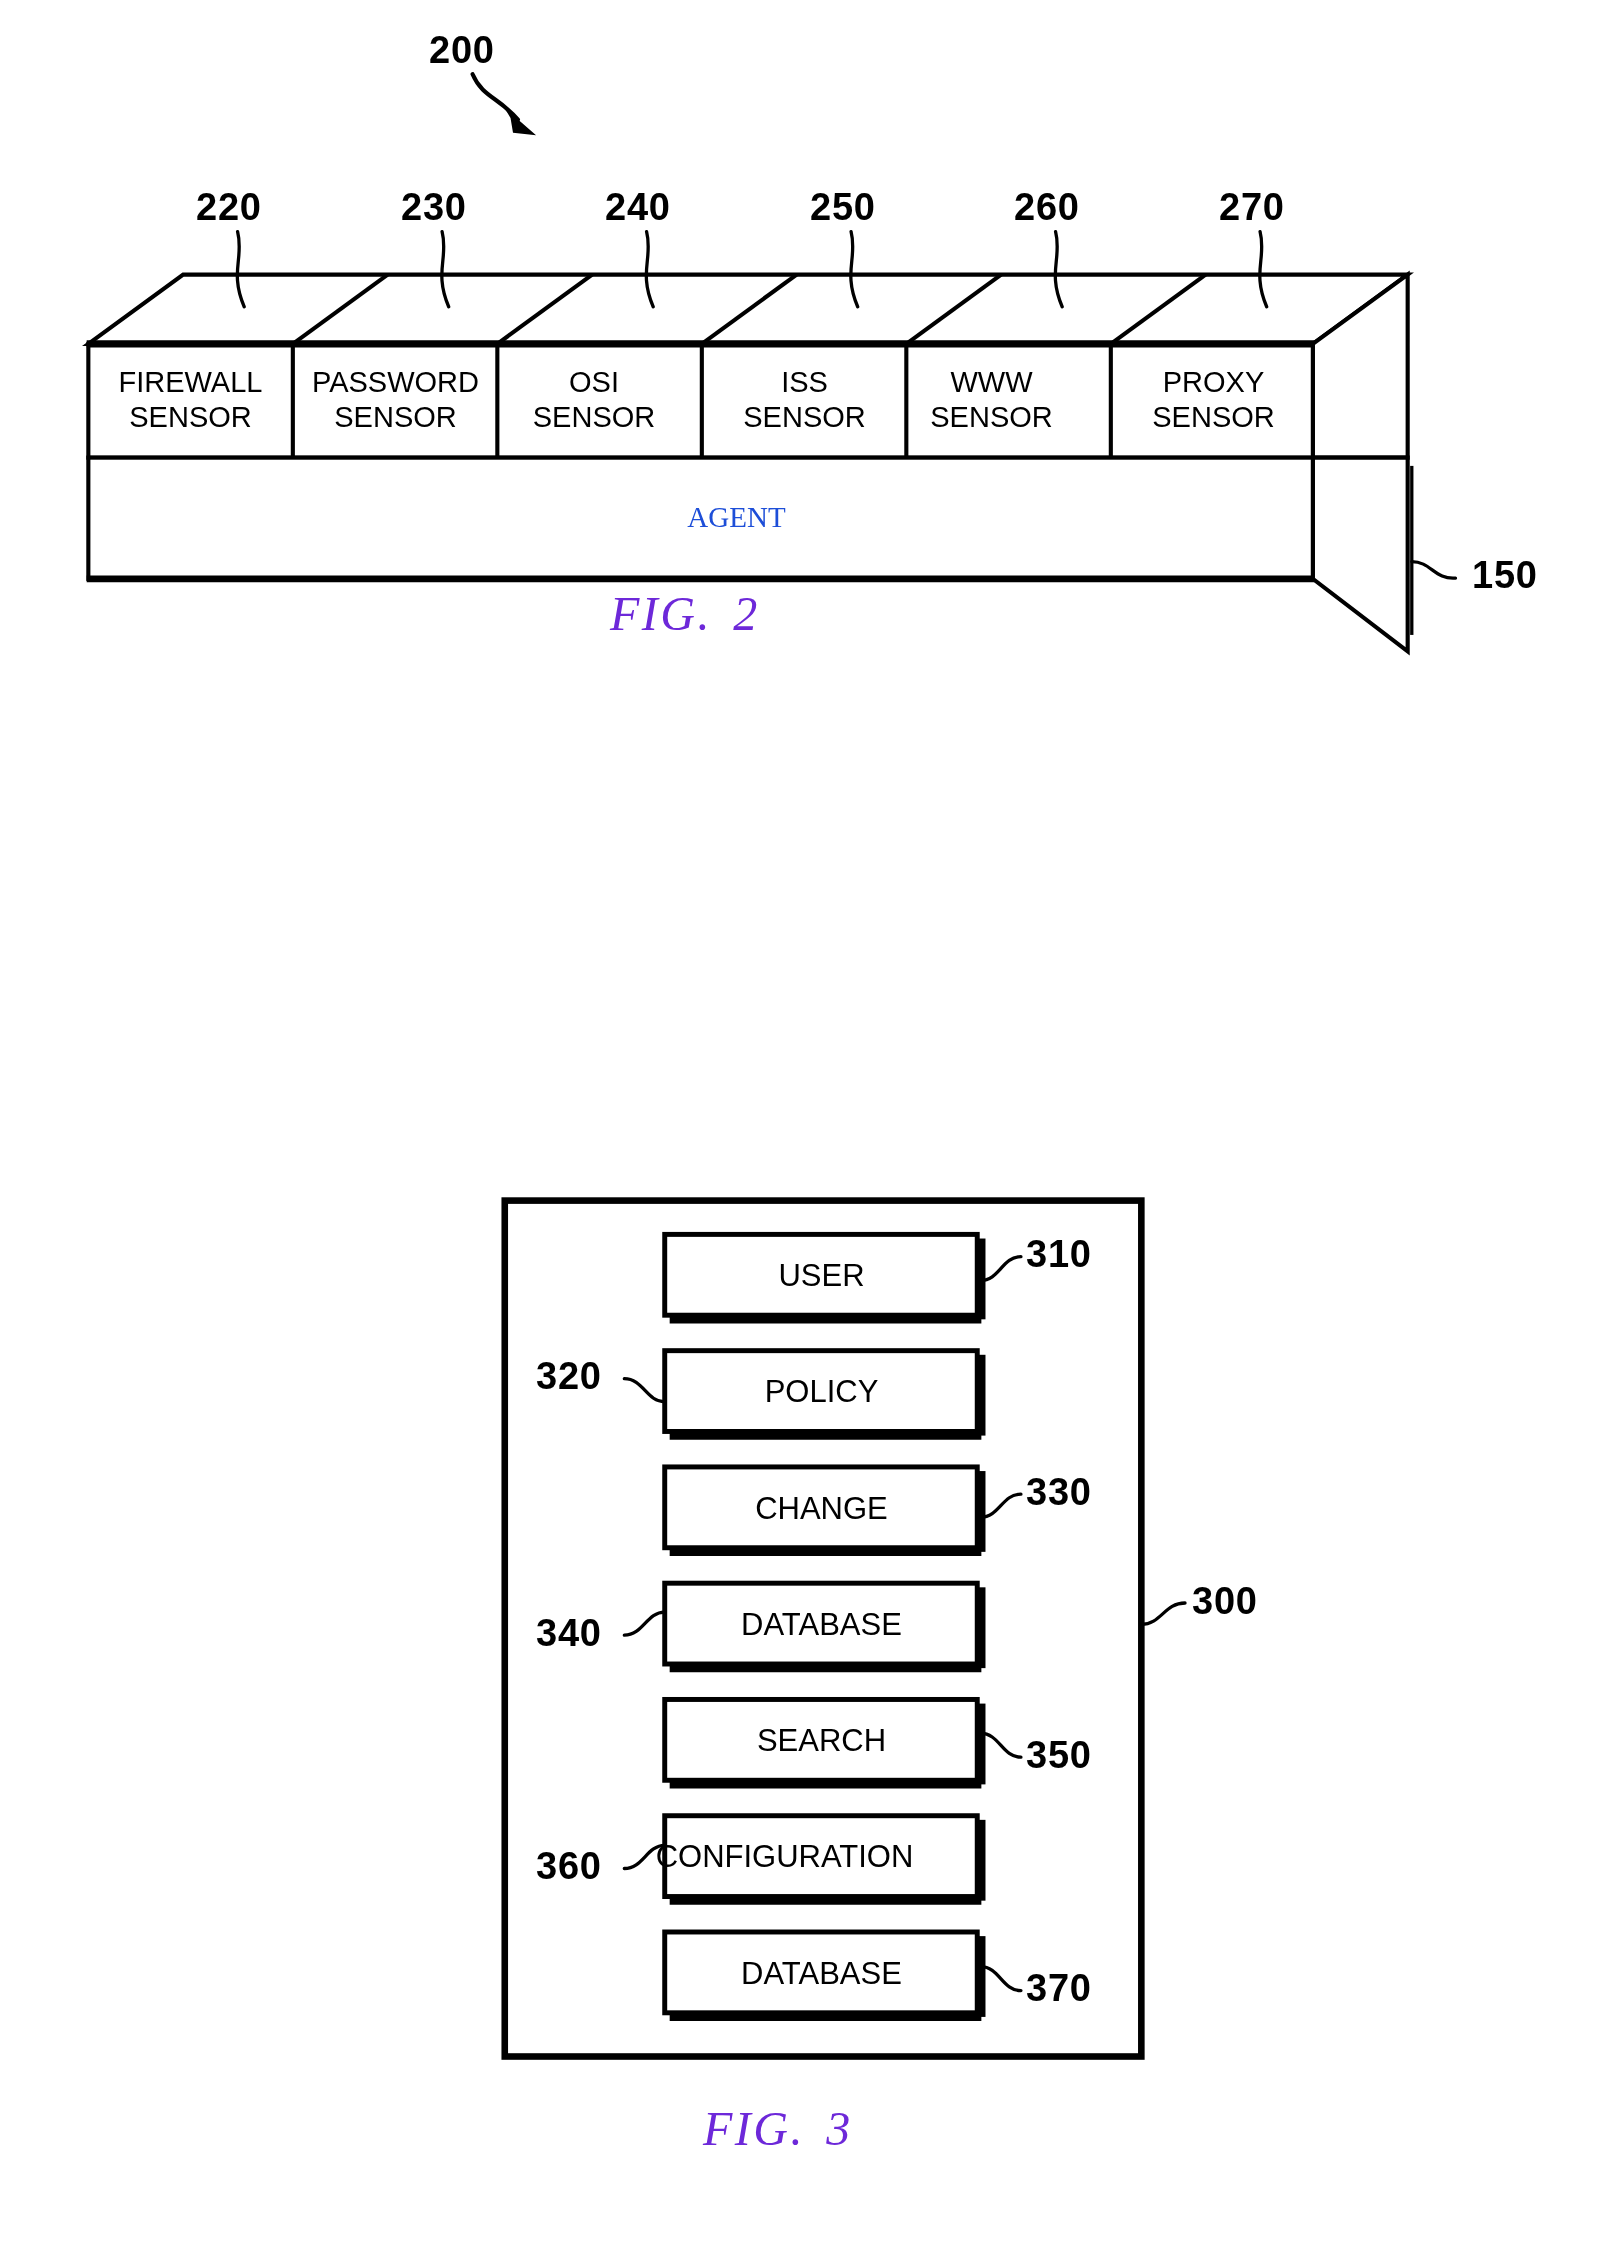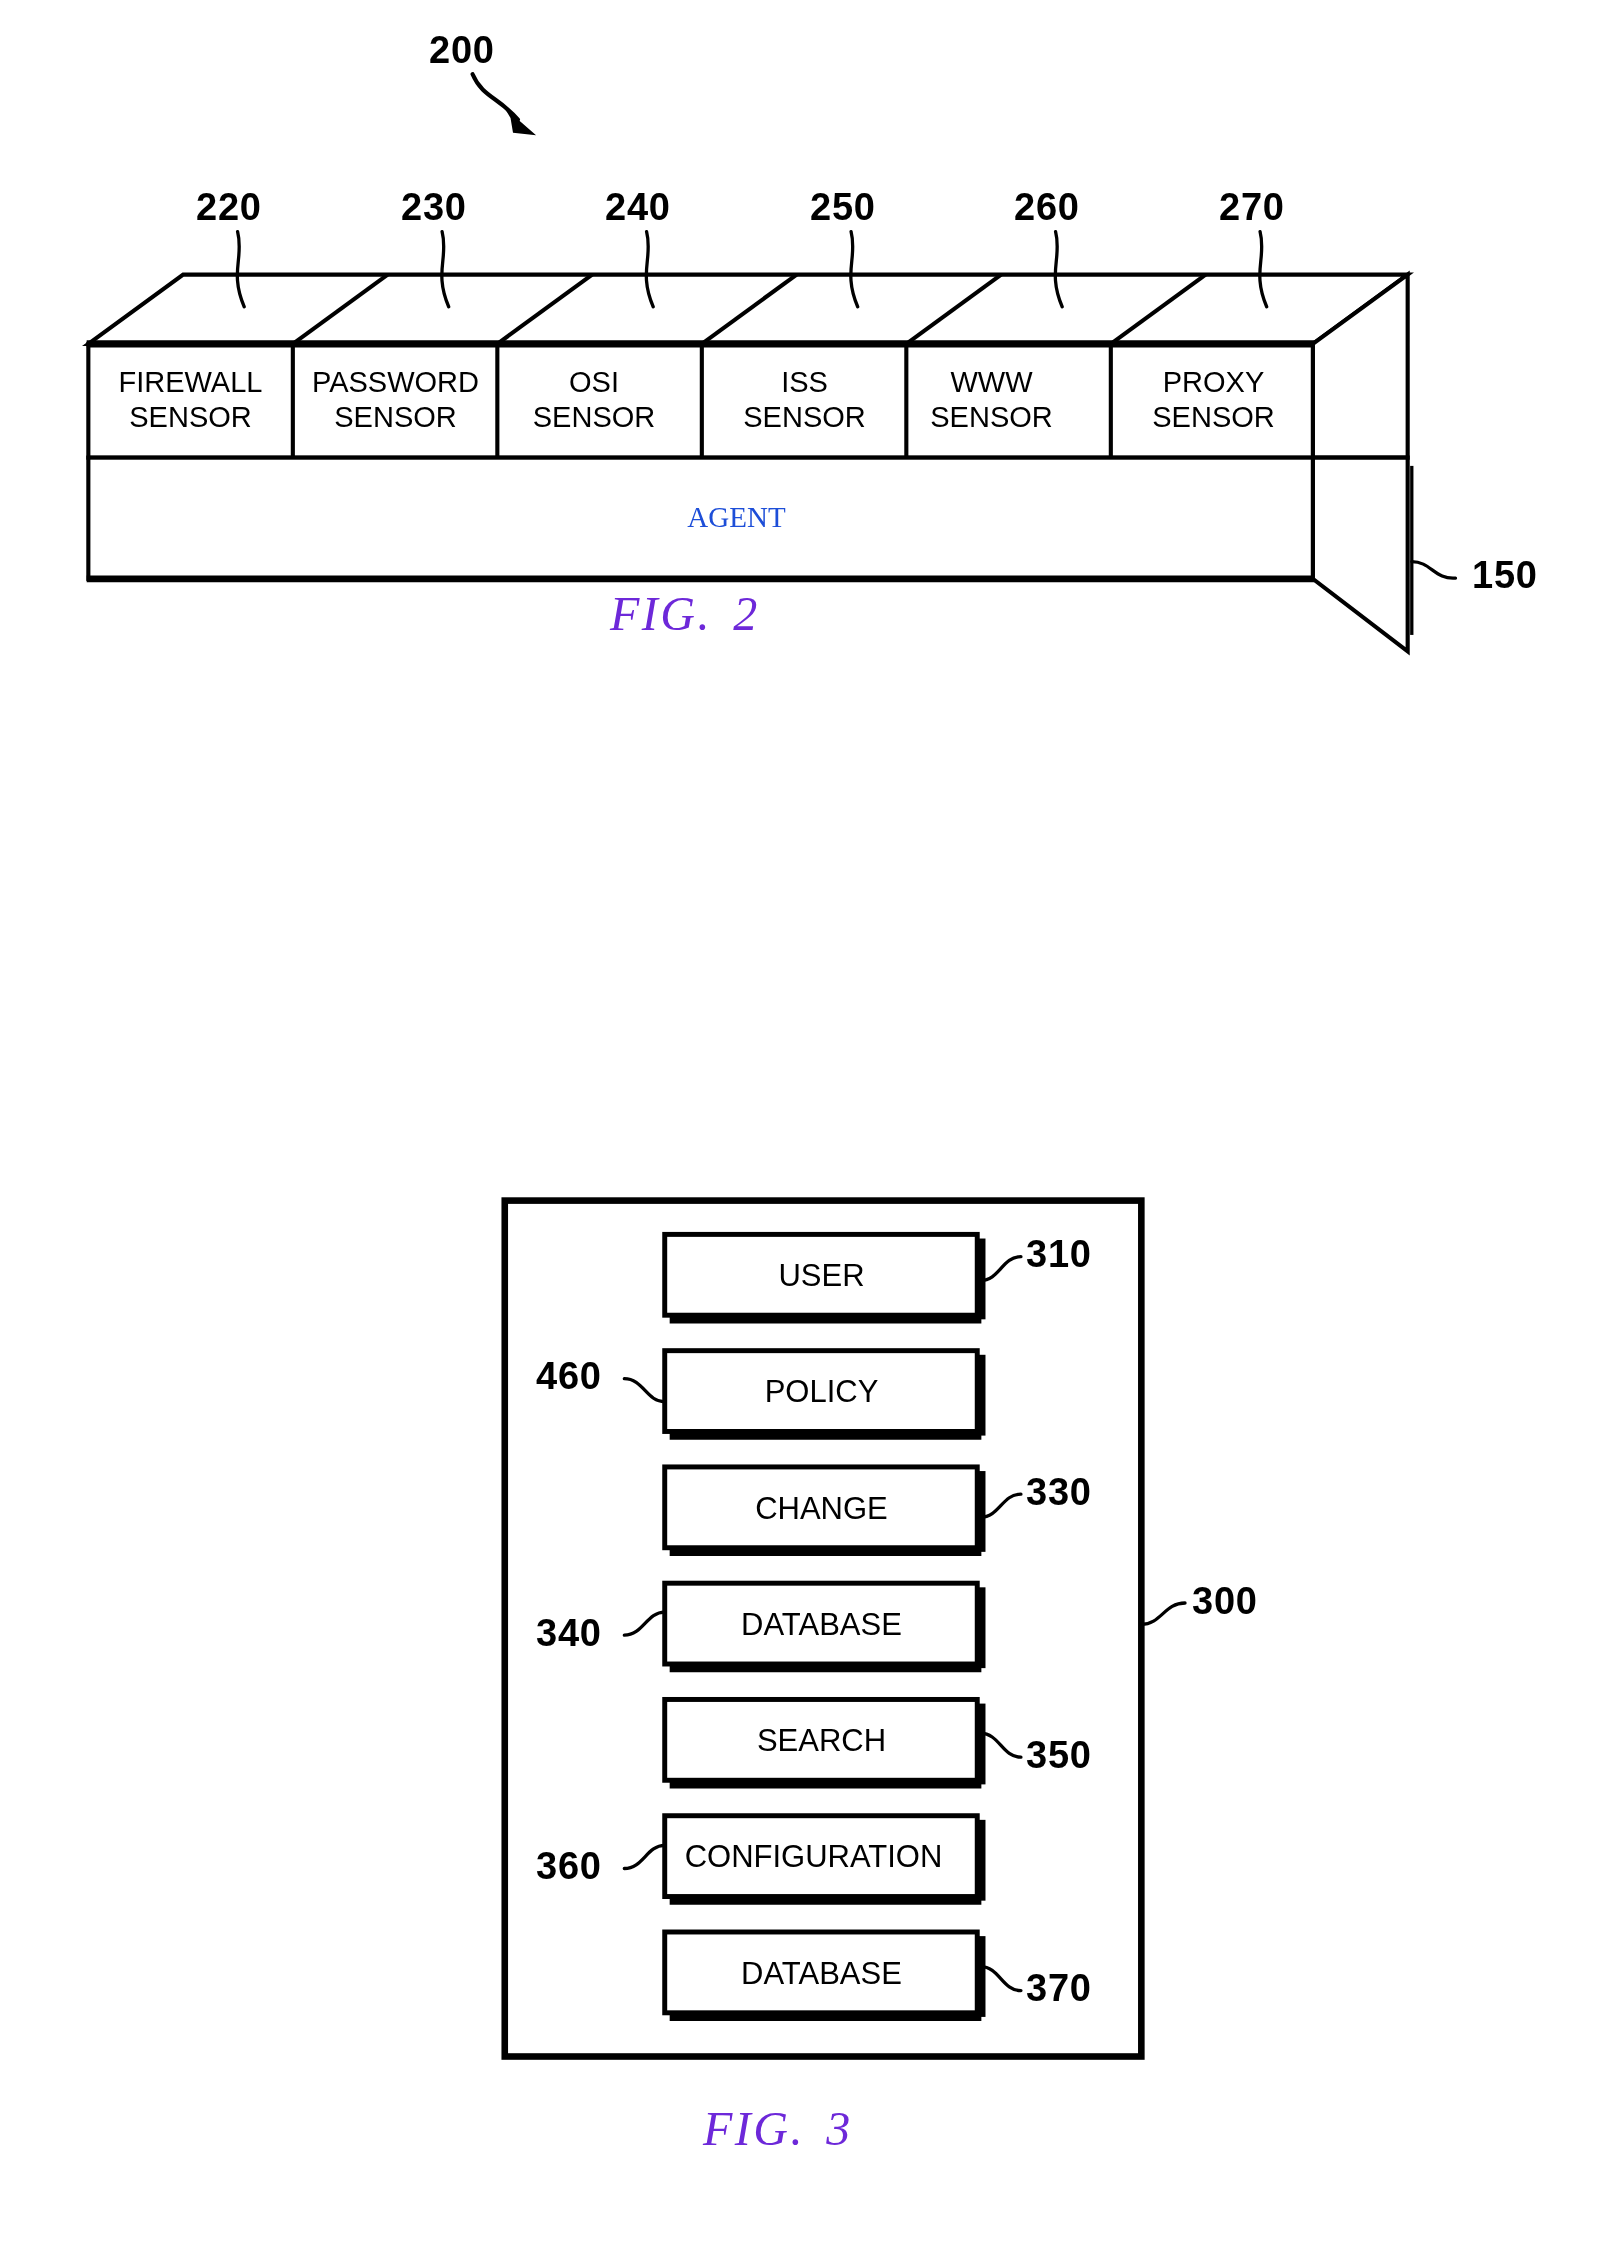--- a/index.html
+++ b/index.html
@@ -232,31 +232,31 @@
 
 <div class="agent-label" style="left:88px; top:501px; width:1225px; text-align:center;">AGENT</div>
 
 <div class="figcaption" style="left:610px; top:590px;">
   <span>FIG.</span><span class="gap"></span><span>2</span>
 </div>
 
 <div class="refnum" style="left:1192px; top:1582px;">300</div>
 
 <div class="refnum" style="left:1026px; top:1235px;">310</div>
-<div class="refnum" style="left:536px; top:1357px;">460</div>
+<div class="refnum" style="left:536px; top:1357px;">320</div>
 <div class="refnum" style="left:1026px; top:1473px;">330</div>
 <div class="refnum" style="left:536px; top:1614px;">340</div>
 <div class="refnum" style="left:1026px; top:1736px;">350</div>
 <div class="refnum" style="left:536px; top:1847px;">360</div>
 <div class="refnum" style="left:1026px; top:1969px;">370</div>
 
 <div class="module-label" style="left:665px; top:1260px; width:313px;">USER</div>
 <div class="module-label" style="left:665px; top:1376px; width:313px;">POLICY</div>
 <div class="module-label" style="left:665px; top:1493px; width:313px;">CHANGE</div>
 <div class="module-label" style="left:665px; top:1609px; width:313px;">DATABASE</div>
 <div class="module-label" style="left:665px; top:1725px; width:313px;">SEARCH</div>
-<div class="module-label" style="left:657px; top:1841px; width:313px;">CONFIGURATION</div>
+<div class="module-label" style="left:628px; top:1841px; width:313px;">CONFIGURATION</div>
 <div class="module-label" style="left:665px; top:1958px; width:313px;">DATABASE</div>
 
 <div class="figcaption" style="left:703px; top:2105px;">
   <span>FIG.</span><span class="gap"></span><span>3</span>
 </div>
 
 
 </body></html>

